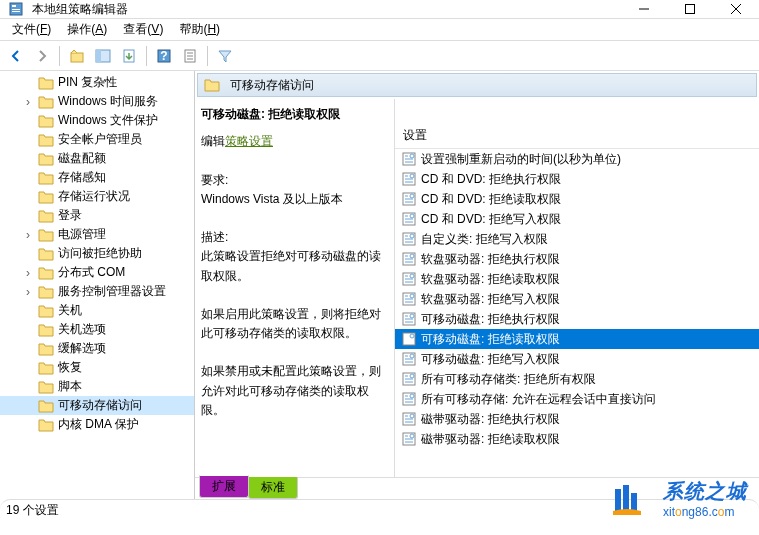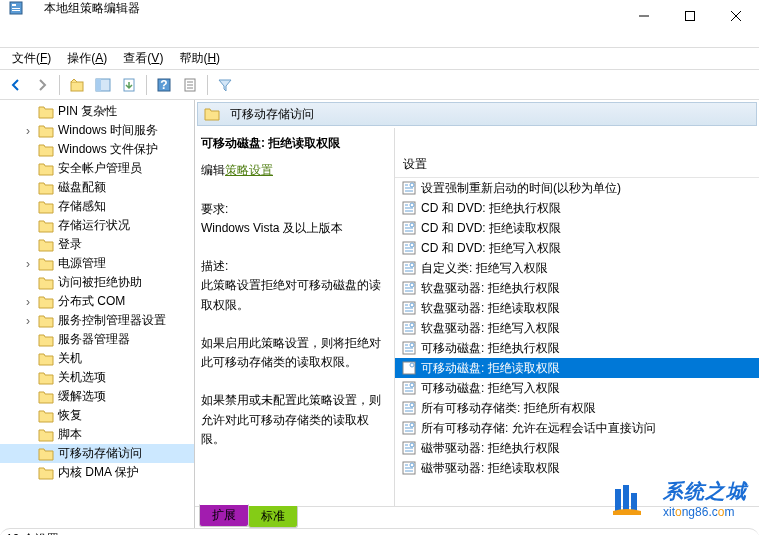--- a/index.html
+++ b/index.html
@@ -1,18 +1,18 @@
 <!DOCTYPE html>
 <html><head>
 <meta charset="utf-8">
 <style>
 * { box-sizing: border-box; margin: 0; padding: 0; font-family: "Microsoft YaHei", "Segoe UI", sans-serif; font-size: 12px; }
 body { width: 759px; height: 535px; background: #fff; overflow: hidden; position: relative; }
 
-.titlebar { height: 48px; display: flex; align-items: flex-start; border-bottom: 1px solid #ddd; gap: 12px; }
+.titlebar { height: 19px; display: flex; align-items: center; border-bottom: 1px solid #ddd; }
 .titlebar-icon { width: 16px; height: 16px; margin: 0 8px; }
 .titlebar-title { flex: 1; font-size: 12px; }
 .titlebar-btns { display: flex; }
 .titlebar-btn { width: 46px; height: 32px; display: flex; align-items: center; justify-content: center; }
 
 .menubar { height: 22px; display: flex; align-items: center; padding: 0 4px; border-bottom: 1px solid #ddd; }
 .menu-item { padding: 2px 8px; }
 .menu-item u { text-decoration: underline; }
 
 .toolbar { height: 30px; display: flex; align-items: center; padding: 0 4px; border-bottom: 1px solid #ddd; gap: 2px; }
@@ -228,27 +228,20 @@
           <path d="M1 3 L1 13 L15 13 L15 4 L7 4 L6 2 L1 2 Z" fill="#fce38a" stroke="#caa53d"></path>
         </svg>
         <span>分布式 COM</span>
       </div>
       <div class="tree-item">
         <span class="tree-arrow">›</span>
         <svg class="folder-icon" viewBox="0 0 16 14">
           <path d="M1 3 L1 13 L15 13 L15 4 L7 4 L6 2 L1 2 Z" fill="#fce38a" stroke="#caa53d"></path>
         </svg>
         <span>服务控制管理器设置</span>
-      </div>
-      <div class="tree-item">
-        <span class="tree-arrow"></span>
-        <svg class="folder-icon" viewBox="0 0 16 14">
-          <path d="M1 3 L1 13 L15 13 L15 4 L7 4 L6 2 L1 2 Z" fill="#fce38a" stroke="#caa53d"></path>
-        </svg>
-        <span>服务器管理器</span>
       </div>
       <div class="tree-item">
         <span class="tree-arrow"></span>
         <svg class="folder-icon" viewBox="0 0 16 14">
           <path d="M1 3 L1 13 L15 13 L15 4 L7 4 L6 2 L1 2 Z" fill="#fce38a" stroke="#caa53d"></path>
         </svg>
         <span>关机</span>
       </div>
       <div class="tree-item">
         <span class="tree-arrow"></span>

